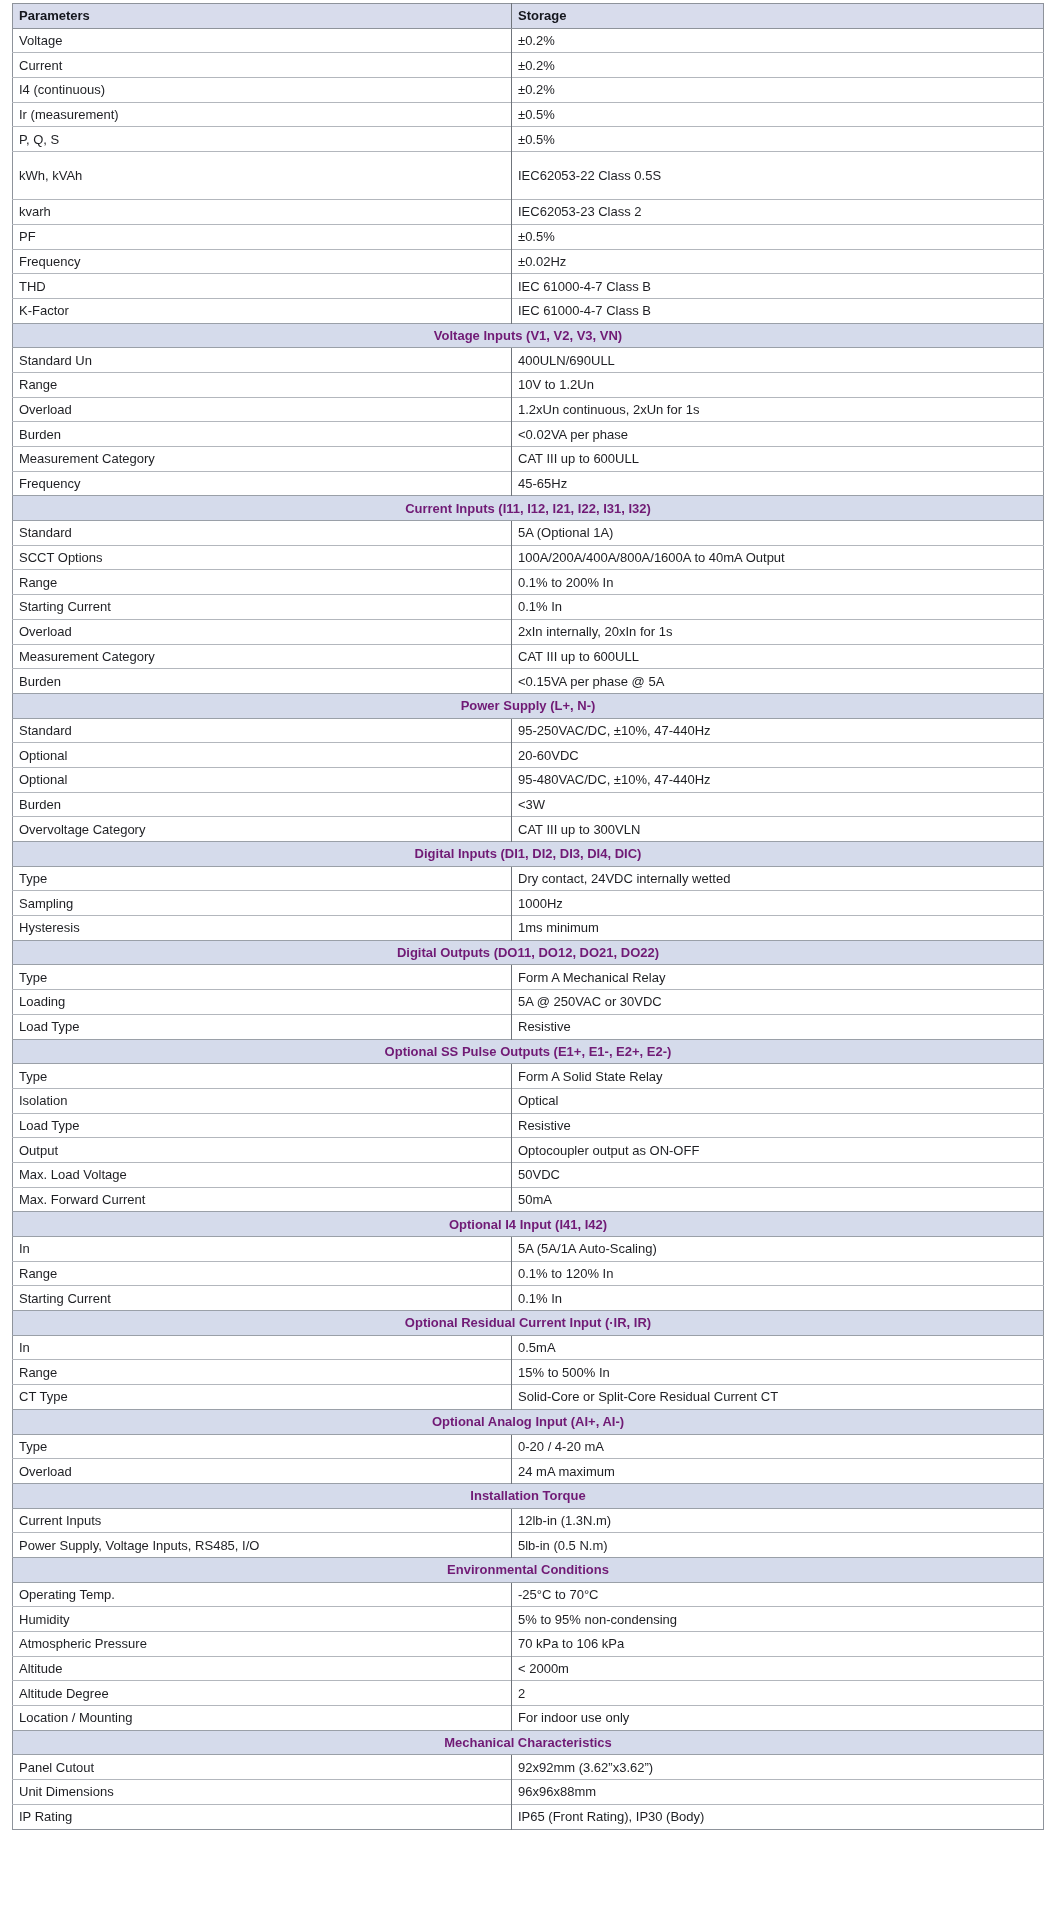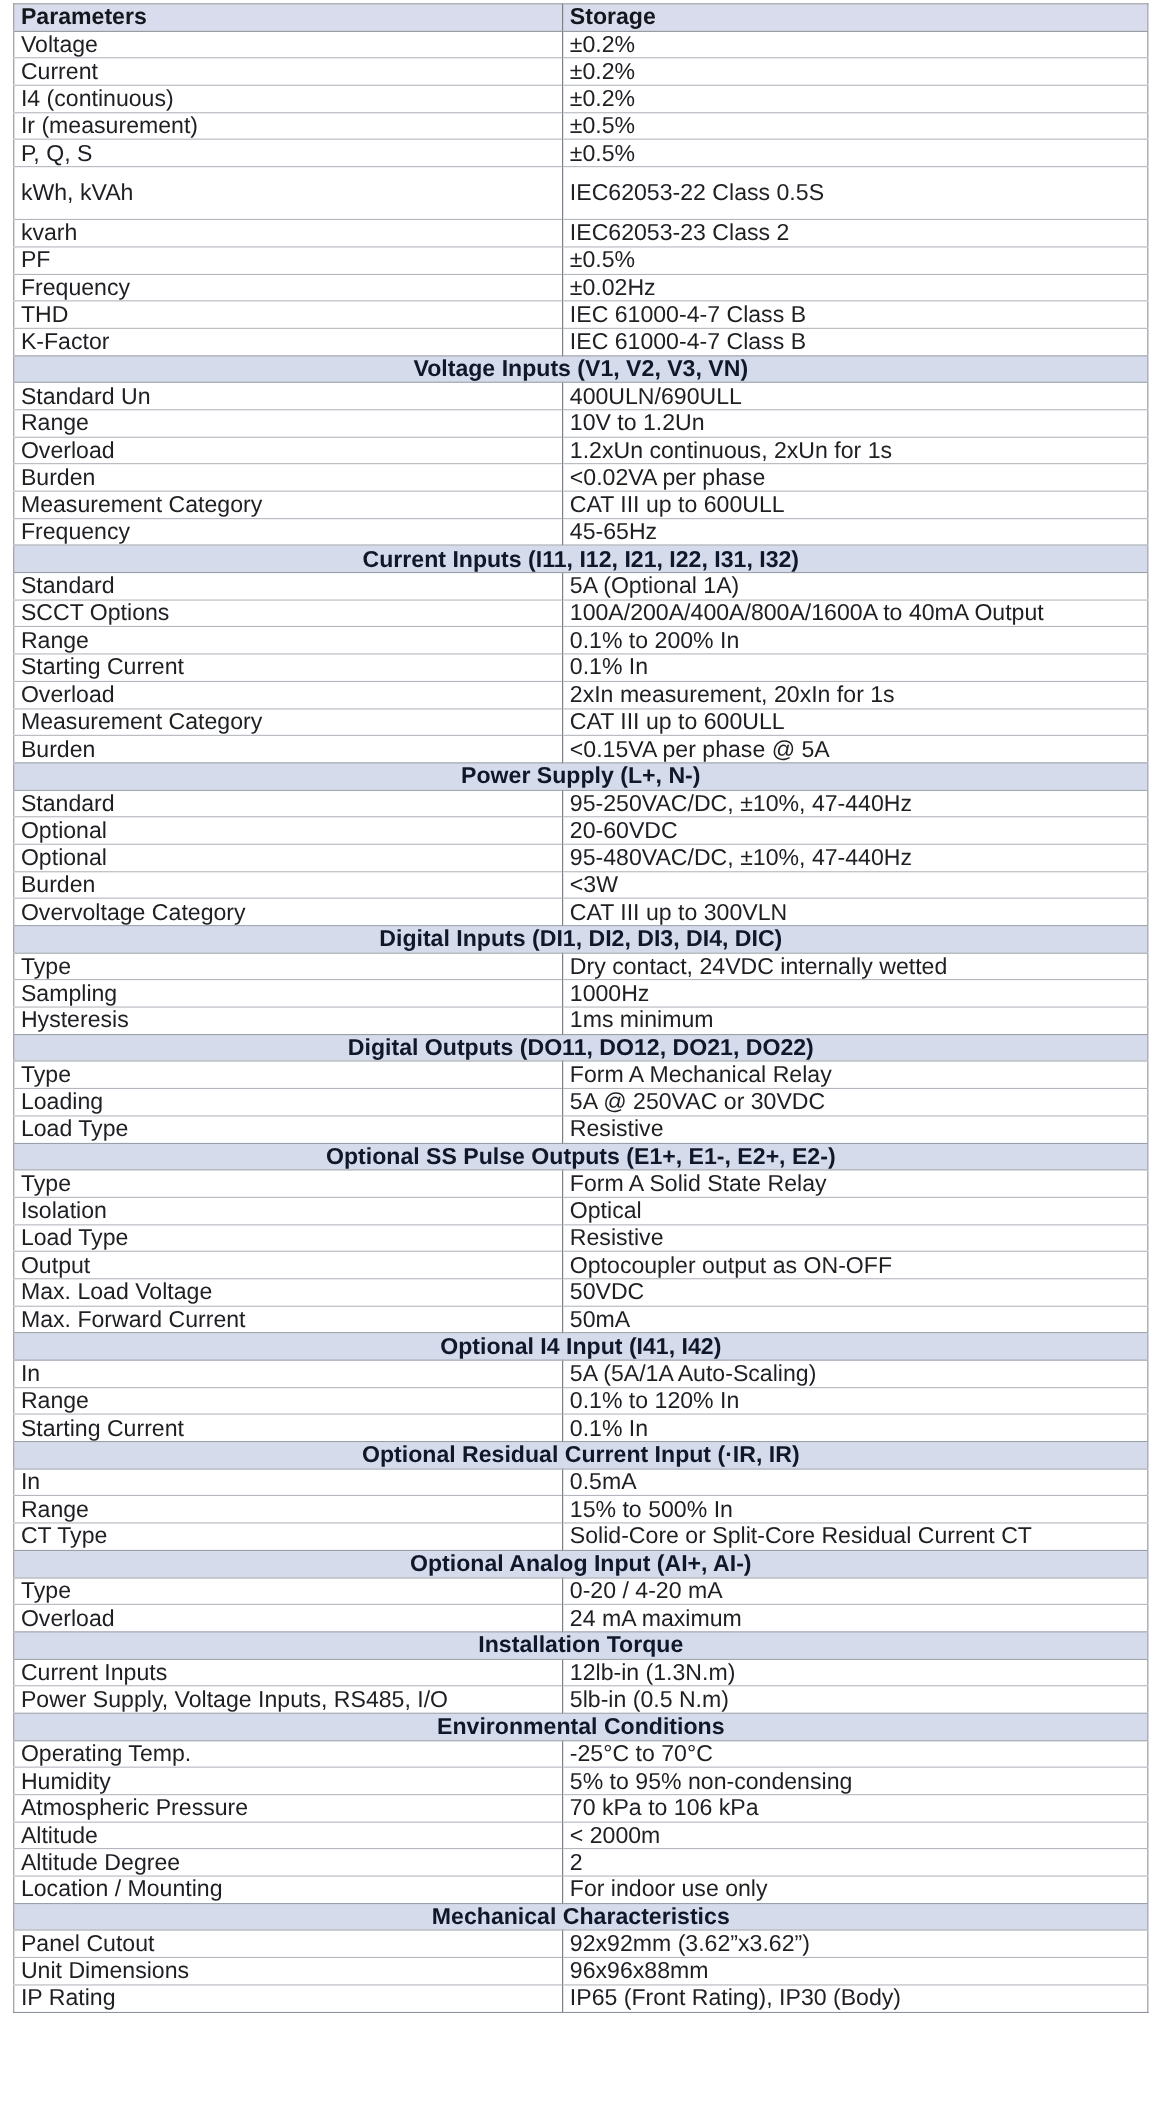--- a/index.html
+++ b/index.html
@@ -10,21 +10,21 @@
     height: 1920px;
     font-family: "Liberation Sans", sans-serif;
   }
   .page {
     padding: 3px 0 0 12px;
   }
   table.spec {
     border-collapse: collapse;
     table-layout: fixed;
     width: 1031px;
-    font-size: 21px;
+    font-size: 13px;
     color: #1e1f23;
     border: 1px solid #8e939b;
     padding-left: 48px;
   }
   col.c-param { width: 499px; }
   col.c-value { width: 532px; }
   th, td {
     height: 23.7px;
     padding: 0 6px;
     line-height: 19px;
@@ -45,21 +45,21 @@
   tr.data-row td {
     border-top: 1px solid #b3b7bd;
     background: #ffffff;
   }
   tr.data-row.tall td {
     height: 47px;
   }
   tr.section-row th {
     background: #d5dbeb;
     font-weight: bold;
-    color: #0f172a;
+    color: #701a75;
     text-align: center;
     border-top: 1px solid #9aa0a8;
     border-bottom: 1px solid #9aa0a8;
   }
 </style>
 </head>
 <body>
 
 <div class="page">
   <table class="spec">
@@ -159,21 +159,21 @@
         <tr class="data-row">
           <td class="param">Range</td>
           <td class="value">0.1% to 200% In</td>
         </tr>
         <tr class="data-row">
           <td class="param">Starting Current</td>
           <td class="value">0.1% In</td>
         </tr>
         <tr class="data-row">
           <td class="param">Overload</td>
-          <td class="value">2xIn measurement, 20xIn for 1s</td>
+          <td class="value">2xIn internally, 20xIn for 1s</td>
         </tr>
         <tr class="data-row">
           <td class="param">Measurement Category</td>
           <td class="value">CAT III up to 600ULL</td>
         </tr>
         <tr class="data-row">
           <td class="param">Burden</td>
           <td class="value">&lt;0.15VA per phase @ 5A</td>
         </tr>
         <tr class="section-row">

